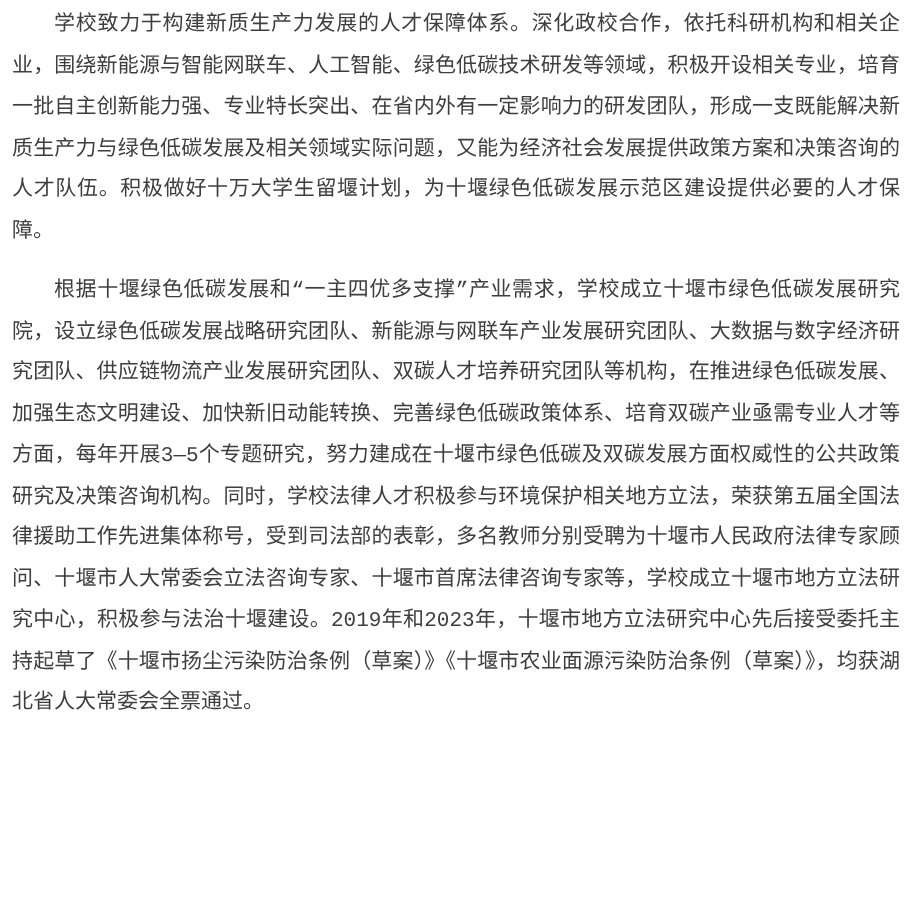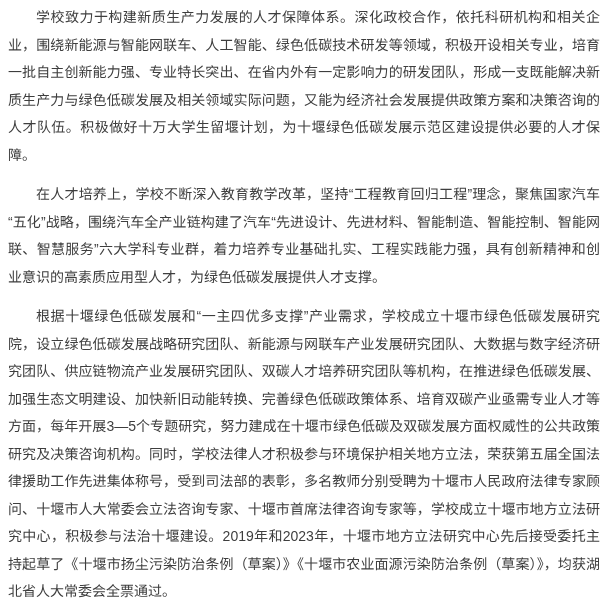--- a/index.html
+++ b/index.html
@@ -11,32 +11,31 @@
     width: 609px;
     height: 607px;
     overflow: hidden;
   }
   .doc {
     box-sizing: border-box;
     width: 609px;
     padding: 4px 9px 0 8px;
   }
   .para {
-    font-family: Liberation Sans, sans-serif;
+    font-family: Liberation Mono, monospace;
     font-size: 14px;
     line-height: 27.5px;
     color: #3e3e3e;
     text-align: justify;
     text-justify: inter-ideograph;
     text-indent: 2em;
     margin: 0 0 12px 0;
     word-break: break-all;
     letter-spacing: 0;
   }
 </style>
 </head>
 <body>
 
 <article class="doc">
   <p class="para">学校致力于构建新质生产力发展的人才保障体系。深化政校合作，依托科研机构和相关企业，围绕新能源与智能网联车、人工智能、绿色低碳技术研发等领域，积极开设相关专业，培育一批自主创新能力强、专业特长突出、在省内外有一定影响力的研发团队，形成一支既能解决新质生产力与绿色低碳发展及相关领域实际问题，又能为经济社会发展提供政策方案和决策咨询的人才队伍。积极做好十万大学生留堰计划，为十堰绿色低碳发展示范区建设提供必要的人才保障。</p>
-  <p class="para">在人才培养上，学校不断深入教育教学改革，坚持“工程教育回归工程”理念，聚焦国家汽车“五化”战略，围绕汽车全产业链构建了汽车“先进设计、先进材料、智能制造、智能控制、智能网联、智慧服务”六大学科专业群，着力培养专业基础扎实、工程实践能力强，具有创新精神和创业意识的高素质应用型人才，为绿色低碳发展提供人才支撑。</p>
   <p class="para">根据十堰绿色低碳发展和“一主四优多支撑”产业需求，学校成立十堰市绿色低碳发展研究院，设立绿色低碳发展战略研究团队、新能源与网联车产业发展研究团队、大数据与数字经济研究团队、供应链物流产业发展研究团队、双碳人才培养研究团队等机构，在推进绿色低碳发展、加强生态文明建设、加快新旧动能转换、完善绿色低碳政策体系、培育双碳产业亟需专业人才等方面，每年开展3—5个专题研究，努力建成在十堰市绿色低碳及双碳发展方面权威性的公共政策研究及决策咨询机构。同时，学校法律人才积极参与环境保护相关地方立法，荣获第五届全国法律援助工作先进集体称号，受到司法部的表彰，多名教师分别受聘为十堰市人民政府法律专家顾问、十堰市人大常委会立法咨询专家、十堰市首席法律咨询专家等，学校成立十堰市地方立法研究中心，积极参与法治十堰建设。2019年和2023年，十堰市地方立法研究中心先后接受委托主持起草了《十堰市扬尘污染防治条例（草案）》《十堰市农业面源污染防治条例（草案）》，均获湖北省人大常委会全票通过。</p>
 </article>
 
 </body></html>

